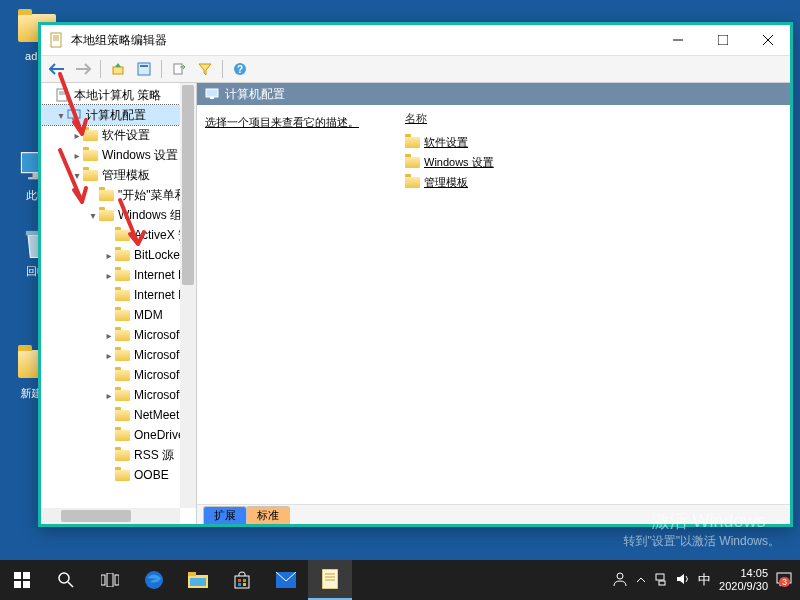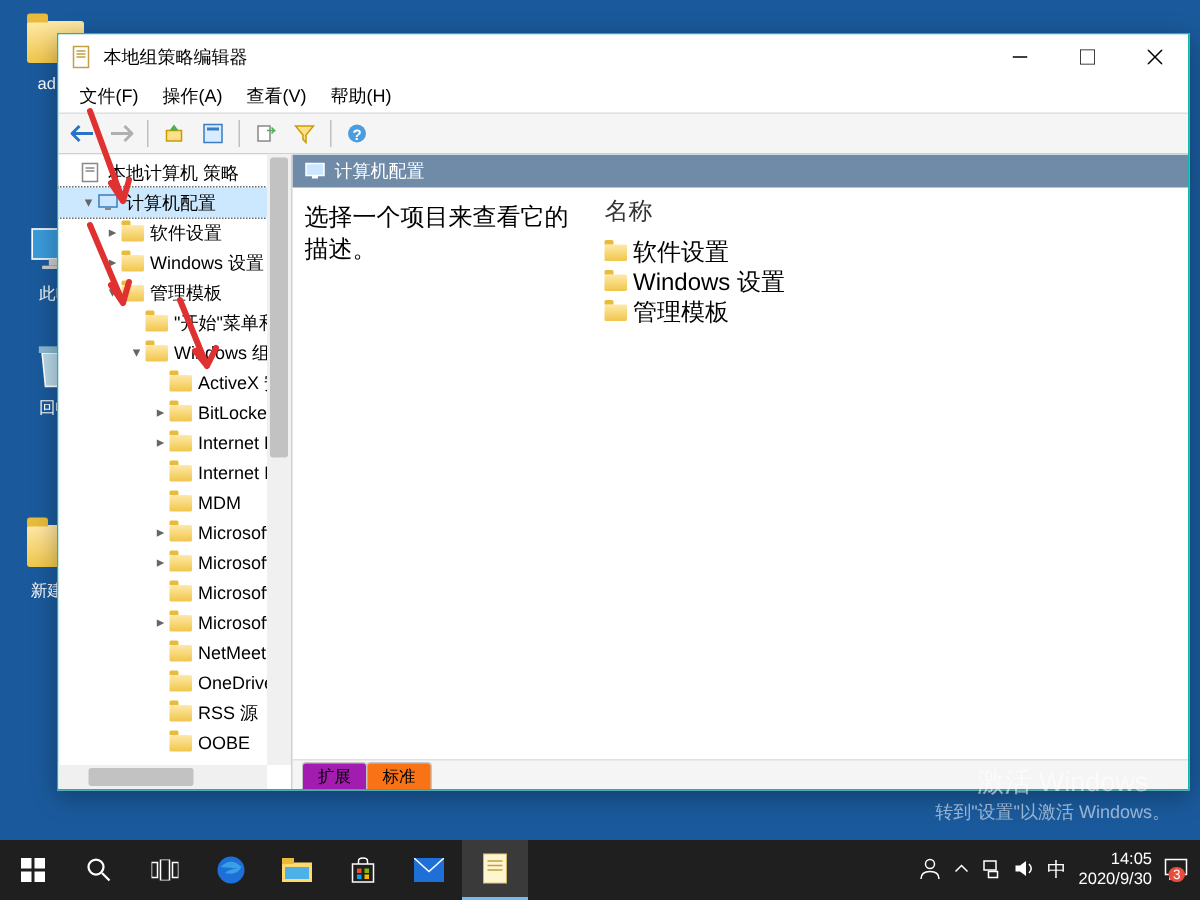--- a/index.html
+++ b/index.html
@@ -6,21 +6,21 @@
 body { width: 800px; height: 600px; background: #1a5a9c; overflow: hidden; position: relative; }
 
 
 .desktop { position: absolute; inset: 0; }
 .desktop-icon { position: absolute; width: 50px; text-align: center; color: #fff; font-size: 11px; cursor: pointer; }
 .desktop-icon .ico { width: 40px; height: 40px; margin: 0 auto 2px; display: flex; align-items: center; justify-content: center; }
 .folder-ico { background: linear-gradient(#ffe9a8, #f0c64a); border-radius: 2px; width: 38px; height: 28px; position: relative; }
 .folder-ico::before { content: ""; position: absolute; top: -5px; left: 0; width: 14px; height: 6px; background: #e8bc3a; border-radius: 2px 2px 0 0; }
 
 
-.window { position: absolute; left: 38px; top: 22px; width: 755px; height: 505px; background: #fff; border: 1px solid #14b8a6; box-shadow: 0 4px 16px rgba(0,0,0,.3); display: flex; flex-direction: column; }
+.window { position: absolute; left: 38px; top: 22px; width: 755px; height: 505px; background: #fff; border: 3px solid #14b8a6; box-shadow: 0 4px 16px rgba(0,0,0,.3); display: flex; flex-direction: column; }
 .titlebar { height: 30px; display: flex; align-items: center; padding-left: 8px; background: #fff; }
 .titlebar .ticon { width: 16px; height: 16px; margin-right: 6px; }
 .titlebar .title { font-size: 12px; flex: 1; }
 .winbtns { display: flex; }
 .winbtn { width: 45px; height: 30px; display: flex; align-items: center; justify-content: center; cursor: pointer; }
 .winbtn svg { width: 10px; height: 10px; }
 
 .menubar { height: 22px; display: flex; align-items: center; padding-left: 6px; font-size: 12px; background: #fff; }
 .menuitem { padding: 2px 8px; cursor: pointer; }
 
@@ -43,30 +43,30 @@
 .tnode.selected { background: #cce8ff; outline: 1px dotted #666; }
 .indent-0 { padding-left: 2px; }
 .indent-1 { padding-left: 14px; }
 .indent-2 { padding-left: 30px; }
 .indent-3 { padding-left: 46px; }
 .indent-4 { padding-left: 62px; }
 
 .detail-pane { flex: 1; display: flex; flex-direction: column; }
 .detail-header { height: 22px; background: #6f8ba8; color: #fff; display: flex; align-items: center; padding-left: 8px; font-size: 12px; gap: 6px; }
 .detail-header .hicon { width: 14px; height: 14px; }
-.detail-body { flex: 1; display: flex; font-size: 16px; }
+.detail-body { flex: 1; display: flex; font-size: 11px; text-decoration: underline; }
 .desc-col { width: 200px; padding: 10px 8px; }
 .list-col { flex: 1; padding: 6px 8px; }
 .col-head { color: #333; margin-bottom: 6px; }
 .list-item { display: flex; align-items: center; height: 20px; cursor: pointer; gap: 4px; }
 .list-item .folder { background: linear-gradient(#ffe9a8,#f0c64a); border-radius: 1px; width: 15px; height: 11px; position: relative; }
 .list-item .folder::before { content:""; position:absolute; top:-3px; left:0; width:6px; height:3px; background:#e8bc3a; border-radius:1px 1px 0 0; }
 .tabs { height: 20px; display: flex; align-items: flex-end; padding-left: 6px; font-size: 11px; background: #f5f5f5; border-top: 1px solid #e0e0e0; }
-.tab { padding: 1px 10px; border: 1px solid #c5c5c5; border-bottom: none; background: #a21caf; margin-right: -1px; cursor: pointer; border-radius: 3px 3px 0 0; }
-.tab.inactive { background: #f97316; }
+.tab { padding: 1px 10px; border: 1px solid #c5c5c5; border-bottom: none; background: #3b82f6; margin-right: -1px; cursor: pointer; border-radius: 3px 3px 0 0; }
+.tab.inactive { background: #fdba74; }
 
 
 .arrow { position: absolute; pointer-events: none; }
 
 
 .watermark { position: absolute; right: 20px; bottom: 50px; color: rgba(255,255,255,.55); text-align: left; }
 .watermark .big { font-size: 18px; margin-left: 28px; }
 .watermark .small { font-size: 12px; }
 
 
@@ -139,26 +139,20 @@
           </div>
         <div class="winbtn close">
             <svg viewBox="0 0 10 10">
               <line x1="0" y1="0" x2="10" y2="10" stroke="#000"></line>
               <line x1="10" y1="0" x2="0" y2="10" stroke="#000"></line>
             </svg>
           </div>
       </div>
     </div>
 
-    <div class="menubar" id="menubar">
-        <span class="menuitem">文件(F)</span>
-        <span class="menuitem">操作(A)</span>
-        <span class="menuitem">查看(V)</span>
-        <span class="menuitem">帮助(H)</span>
-      </div>
 
     <div class="toolbar">
       <div class="tbtn">
           <svg width="16" height="14" viewBox="0 0 16 14">
             <path d="M6 2 L1 7 L6 12 M1 7 H15" stroke="#2a72c8" stroke-width="2" fill="none"></path>
           </svg>
         </div>
       <div class="tbtn">
           <svg width="16" height="14" viewBox="0 0 16 14">
             <path d="M10 2 L15 7 L10 12 M15 7 H1" stroke="#b0b0b0" stroke-width="2" fill="none"></path>

